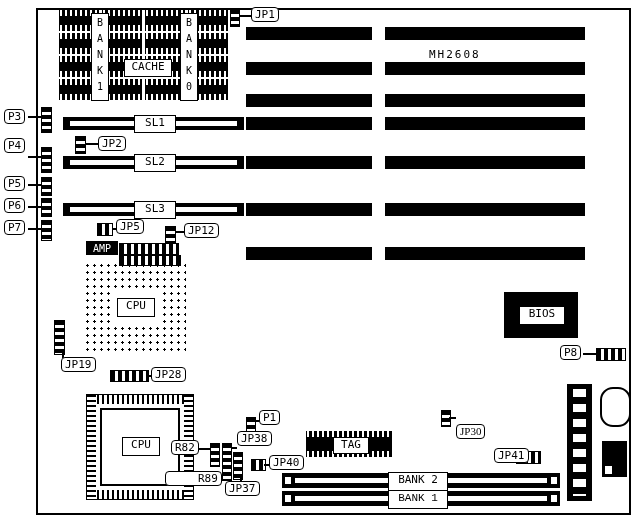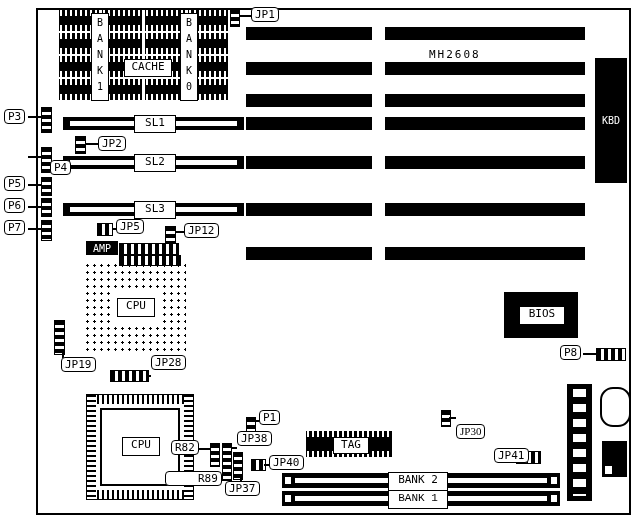--- a/index.html
+++ b/index.html
@@ -84,42 +84,41 @@
   <div class="bar" style="left:385px;top:27px;width:200px;height:13px;"></div>
   <div class="bar" style="left:385px;top:62px;width:200px;height:13px;"></div>
   <div class="bar" style="left:385px;top:94px;width:200px;height:13px;"></div>
   <div class="bar" style="left:385px;top:117px;width:200px;height:13px;"></div>
   <div class="bar" style="left:385px;top:156px;width:200px;height:13px;"></div>
   <div class="bar" style="left:385px;top:203px;width:200px;height:13px;"></div>
   <div class="bar" style="left:385px;top:247px;width:200px;height:13px;"></div>
 
   <div class="model" style="left:429px;top:48px;">MH2608</div>
 
-  <div class="blackbox" style="left:595px;top:58px;width:32px;height:125px;">KBD</div>
 
   <div class="bar" style="left:63px;top:117px;width:181px;height:13px;">
       <div class="slot-inner"></div>
     </div>
   <div class="wbox" style="left:134px;top:115px;width:40px;height:16px;">SL1</div>
   <div class="bar" style="left:63px;top:156px;width:181px;height:13px;">
       <div class="slot-inner"></div>
     </div>
   <div class="wbox" style="left:134px;top:154px;width:40px;height:16px;">SL2</div>
   <div class="bar" style="left:63px;top:203px;width:181px;height:13px;">
       <div class="slot-inner"></div>
     </div>
   <div class="wbox" style="left:134px;top:201px;width:40px;height:16px;">SL3</div>
 
   <div class="pins-v" style="left:41px;top:107px;width:9px;height:24px;"></div>
   <div class="ln" style="left:28px;top:116px;width:14px;height:2px;"></div>
   <div class="callout" style="left:4px;top:109px;">P3</div>
 
   <div class="pins-v" style="left:41px;top:147px;width:9px;height:24px;"></div>
   <div class="ln" style="left:28px;top:156px;width:14px;height:2px;"></div>
-  <div class="callout" style="left:4px;top:160px;margin-left:46px;">P4</div>
+  <div class="callout" style="left:4px;top:138px;">P4</div>
 
   <div class="pins-v" style="left:41px;top:177px;width:9px;height:17px;"></div>
   <div class="ln" style="left:28px;top:184px;width:14px;height:2px;"></div>
   <div class="callout" style="left:4px;top:176px;">P5</div>
 
   <div class="pins-v" style="left:41px;top:198px;width:9px;height:17px;"></div>
   <div class="ln" style="left:28px;top:206px;width:14px;height:2px;"></div>
   <div class="callout" style="left:4px;top:198px;">P6</div>
 
   <div class="pins-v" style="left:41px;top:220px;width:9px;height:19px;"></div>
@@ -152,21 +151,21 @@
   <div class="callout" style="left:560px;top:345px;">P8</div>
   <div class="ln" style="left:583px;top:353px;width:13px;height:2px;"></div>
   <div class="pins-h" style="left:596px;top:348px;width:28px;height:11px;"></div>
 
   <div class="pins-v" style="left:54px;top:320px;width:9px;height:33px;"></div>
   <div class="ln" style="left:62px;top:353px;width:2px;height:5px;"></div>
   <div class="callout" style="left:61px;top:357px;">JP19</div>
 
   <div class="pins-h" style="left:110px;top:370px;width:37px;height:10px;"></div>
   <div class="ln" style="left:147px;top:375px;width:4px;height:2px;"></div>
-  <div class="callout" style="left:151px;top:355px;">JP28</div>
+  <div class="callout" style="left:151px;top:367px;">JP28</div>
 
   <div class="qfp" style="left:86px;top:394px;width:106px;height:104px;">
     <div class="et"></div>
     <div class="eb"></div>
     <div class="el"></div>
     <div class="er"></div>
     <div class="qbody"></div>
   </div>
   <div class="wbox" style="left:122px;top:437px;width:36px;height:17px;">CPU</div>
 

